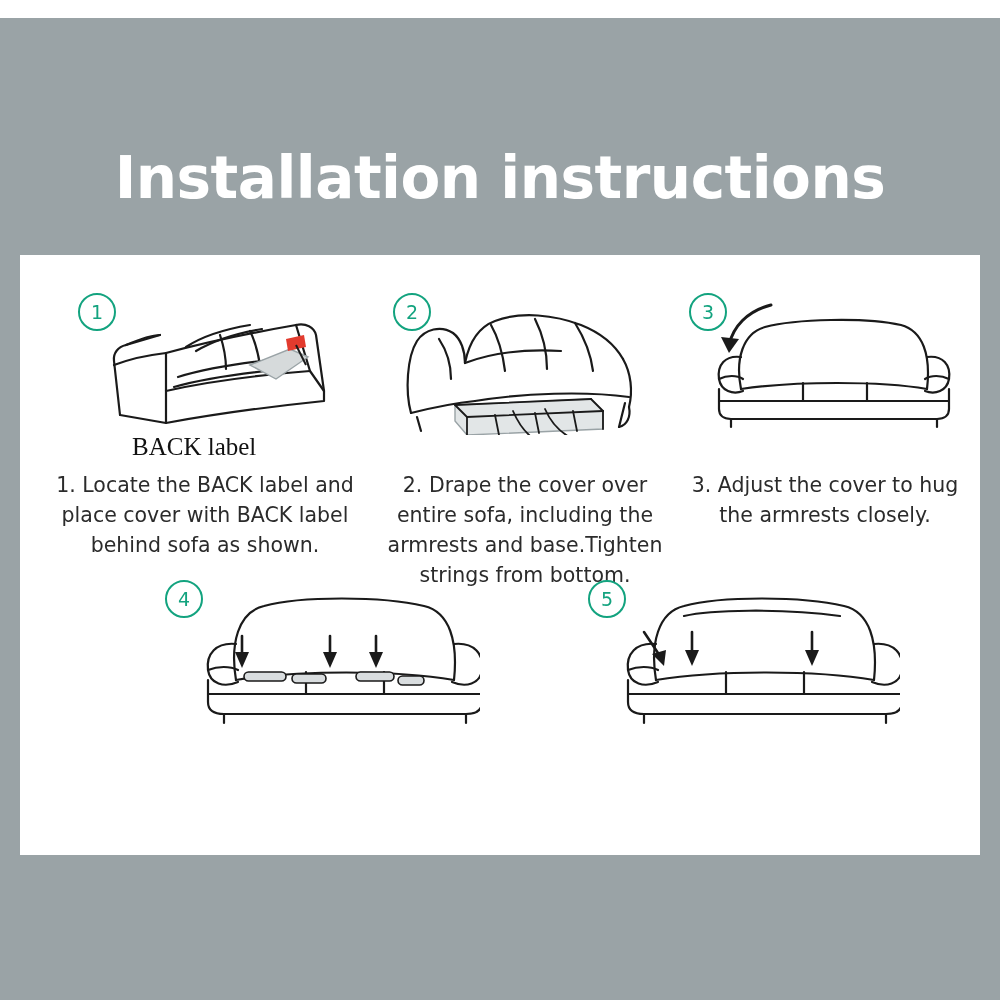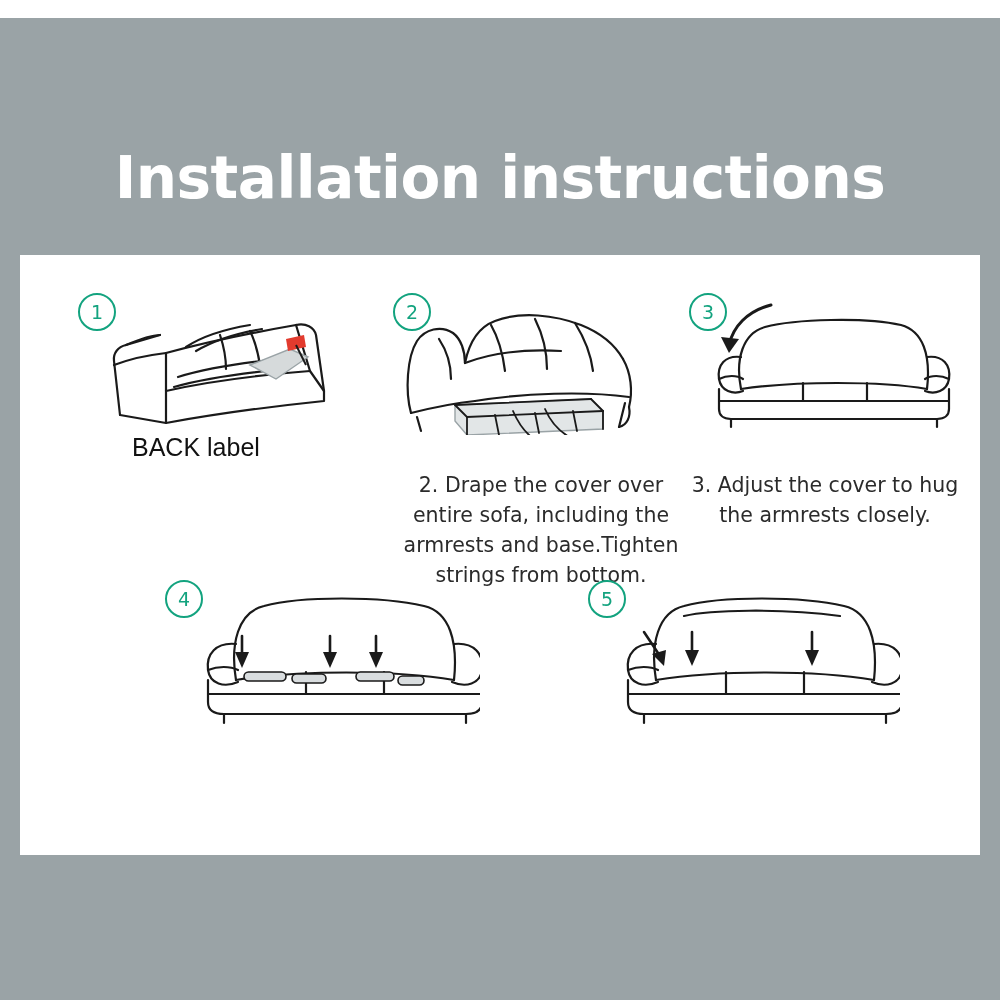--- a/index.html
+++ b/index.html
@@ -84,21 +84,21 @@
     text-align: center;
     font-family: "DejaVu Sans", sans-serif;
   }
   .art {
     position: absolute;
   }
   .back-label {
     position: absolute;
     font-size: 25px;
     color: #111111;
-    font-family: Liberation Sans, sans-serif;
+    font-family: Liberation Serif, serif;
   }
 </style>
 </head>
 <body>
 
 <div id="page">
 
   <div id="frame"></div>
   <div id="inner-white-top"></div>
 
@@ -134,20 +134,21 @@
 
         <path d="M150 70 L190 54 L208 62 L176 84 Z" fill="#d6dadb" stroke="#9aa3a6" stroke-width="1.4"></path>
 
         <path d="M186 44 L204 40 L206 52 L188 56 Z" fill="#e23b2e"></path>
 
         <path d="M196 50 L206 70" stroke="#1a1a1a" stroke-width="2" fill="none"></path>
       </svg>
 
       <div class="back-label" style="left:72px; top:158px;">BACK label</div>
 
+      <div class="caption" style="left:-10px; top:195px; width:310px;">1. Locate the BACK label and place cover with BACK label behind sofa as shown.</div>
     </div>
 
     <div class="step" style="left:355px; top:20px; width:300px; height:300px;">
       <div class="badge" style="left:18px; top:18px;">2</div>
 
       <svg class="art" width="270" height="140" viewBox="0 0 270 140" style="left:20px; top:20px;">
         <g fill="none" stroke="#1a1a1a" stroke-width="2.2" stroke-linecap="round" stroke-linejoin="round">
           <path d="M16 118 C10 96 12 62 22 46 C30 34 46 30 58 38 C66 44 70 56 70 68"></path>
           <path d="M70 68 C74 48 84 32 100 26 C126 16 160 20 186 30 C206 38 220 50 228 64"></path>
           <path d="M228 64 C236 78 238 96 234 112"></path>
@@ -173,21 +174,21 @@
           <path d="M208 116 L208 134"></path>
           <path d="M100 120 L104 140"></path>
           <path d="M140 118 L144 138"></path>
           <path d="M178 116 L182 136"></path>
 
           <path d="M118 116 C124 130 132 140 142 146"></path>
           <path d="M150 114 C156 128 166 138 178 144"></path>
         </g>
       </svg>
 
-      <div class="caption" style="left:16px; top:195px; width:300px;">2. Drape the cover over entire sofa, including the armrests and base.Tighten strings from bottom.</div>
+      <div class="caption" style="left:0px; top:195px; width:300px;">2. Drape the cover over entire sofa, including the armrests and base.Tighten strings from bottom.</div>
     </div>
 
     <div class="step" style="left:655px; top:20px; width:300px; height:300px;">
       <div class="badge" style="left:14px; top:18px;">3</div>
 
       <svg class="art" width="270" height="135" viewBox="0 0 270 135" style="left:20px; top:22px;">
         <g fill="none" stroke="#1a1a1a" stroke-width="2.2" stroke-linecap="round" stroke-linejoin="round">
 
           <path d="M46 92 C40 62 48 36 70 30 C100 22 170 20 206 28 C228 34 236 58 232 92"></path>
           <path d="M46 92 C100 84 186 84 232 92"></path>

